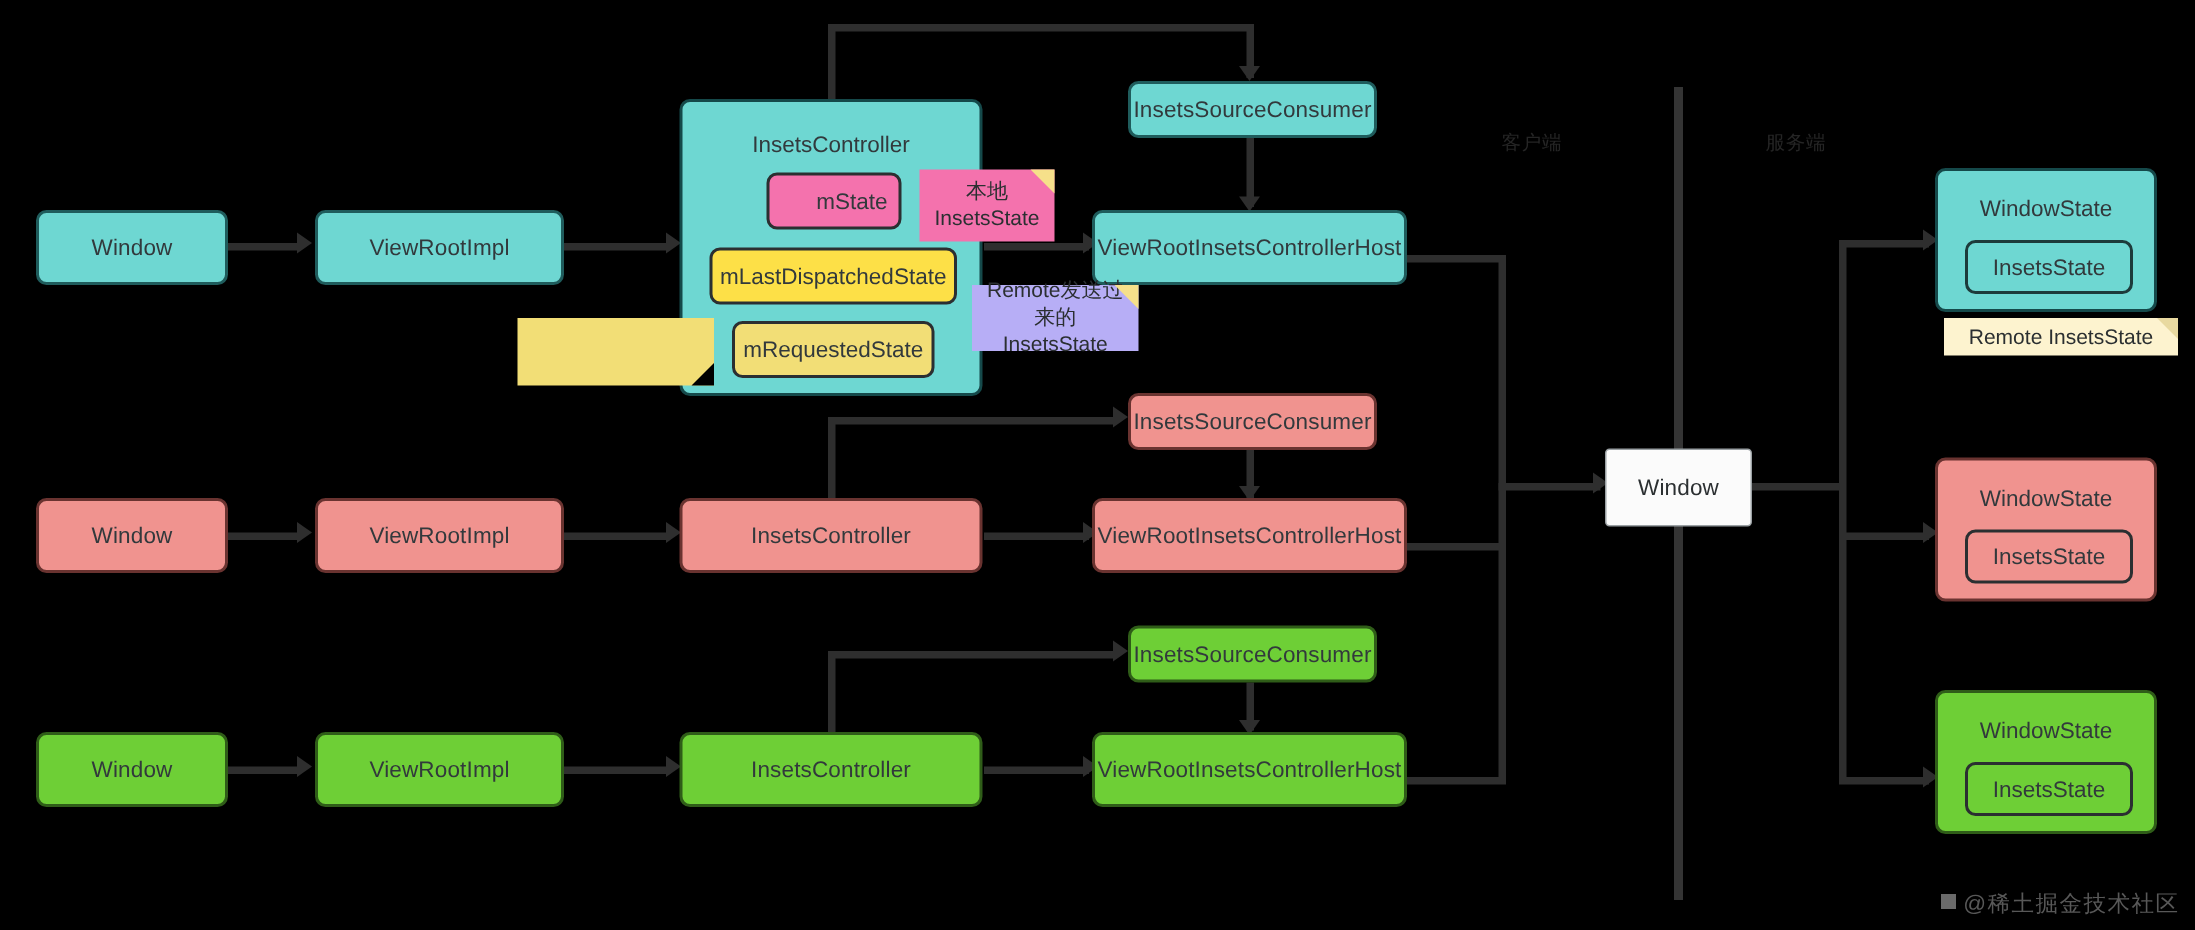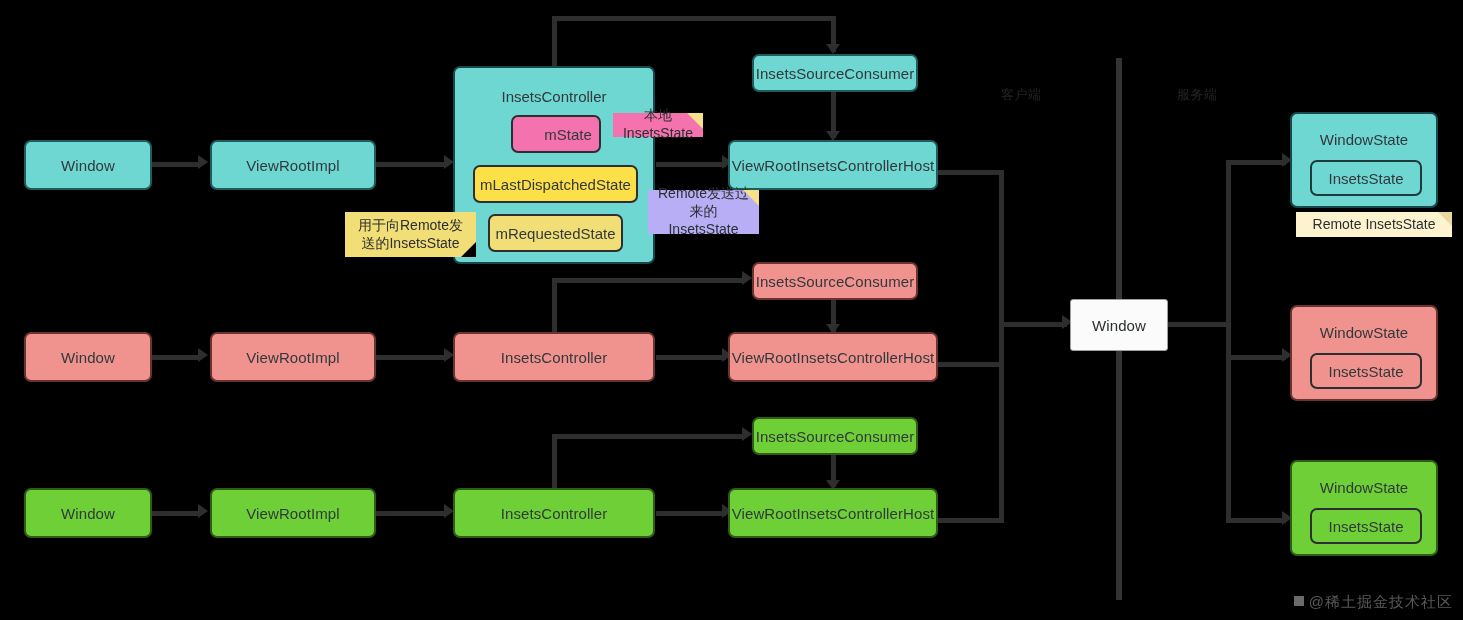--- a/index.html
+++ b/index.html
@@ -142,33 +142,31 @@
   <div class="group teal" style="left:453px;top:66px;width:202px;height:198px;">
     <div class="gtitle" style="top:20px;">InsetsController</div>
     <div class="field f-pink" style="left:56px;top:47px;width:90px;height:38px;padding-left:24px;">mState</div>
     <div class="field f-purple" style="left:18px;top:97px;width:165px;height:38px;">mLastDispatchedState</div>
     <div class="field f-yellow" style="left:33px;top:146px;width:135px;height:38px;">mRequestedState</div>
   </div>
 
   <div class="node teal" style="left:752px;top:54px;width:166px;height:38px;">InsetsSourceConsumer</div>
   <div class="node teal" style="left:728px;top:140px;width:210px;height:50px;">ViewRootInsetsControllerHost</div>
 
-  <div class="note n-pink" style="left:613px;top:113px;width:90px;height:24px;white-space:pre-line;">
+  <div class="note n-pink" style="left:613px;top:113px;width:90px;height:48px;white-space:pre-line;">
     <span>本地
 InsetsState</span>
     <span class="fold"></span>
   </div>
   <div class="note n-purple" style="left:648px;top:178px;width:111px;height:44px;white-space:pre-line;margin-top:12px;">
     <span>Remote发送过
 来的InsetsState</span>
     <span class="fold"></span>
   </div>
   <div class="note n-yellow" style="left:345px;top:212px;width:131px;height:45px;white-space:pre-line;">
-    <span>用于向Remote发
-送的InsetsState</span>
     <span class="fold"></span>
   </div>
 
   <div class="node salmon" style="left:24px;top:332px;width:128px;height:50px;">Window</div>
   <div class="node salmon" style="left:210px;top:332px;width:166px;height:50px;">ViewRootImpl</div>
   <div class="node salmon" style="left:453px;top:332px;width:202px;height:50px;">InsetsController</div>
   <div class="node salmon" style="left:752px;top:262px;width:166px;height:38px;">InsetsSourceConsumer</div>
   <div class="node salmon" style="left:728px;top:332px;width:210px;height:50px;">ViewRootInsetsControllerHost</div>
 
   <div class="node green" style="left:24px;top:488px;width:128px;height:50px;">Window</div>

